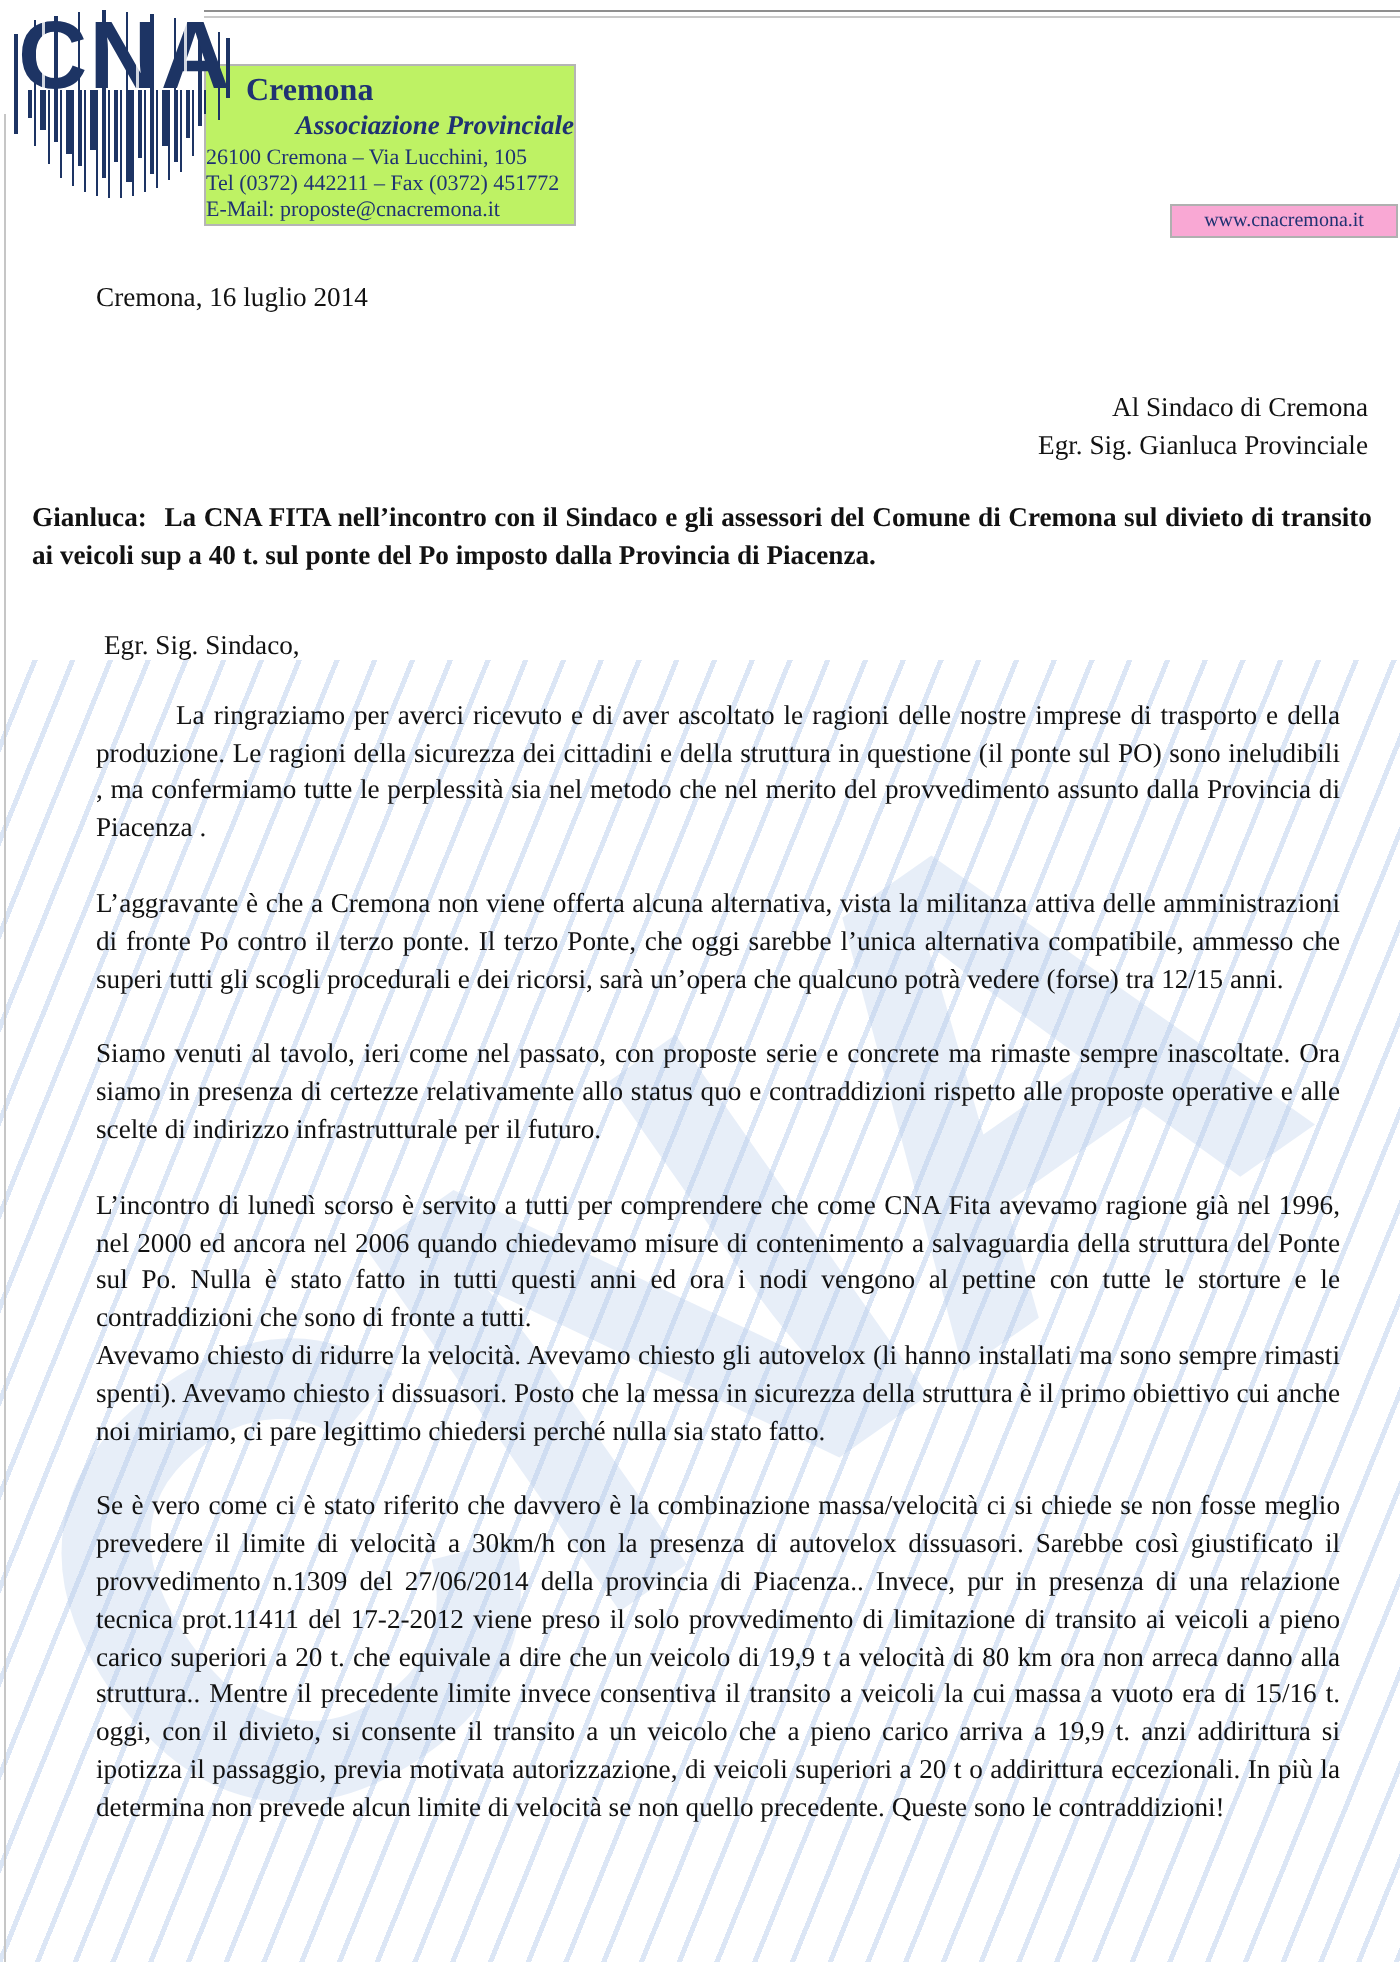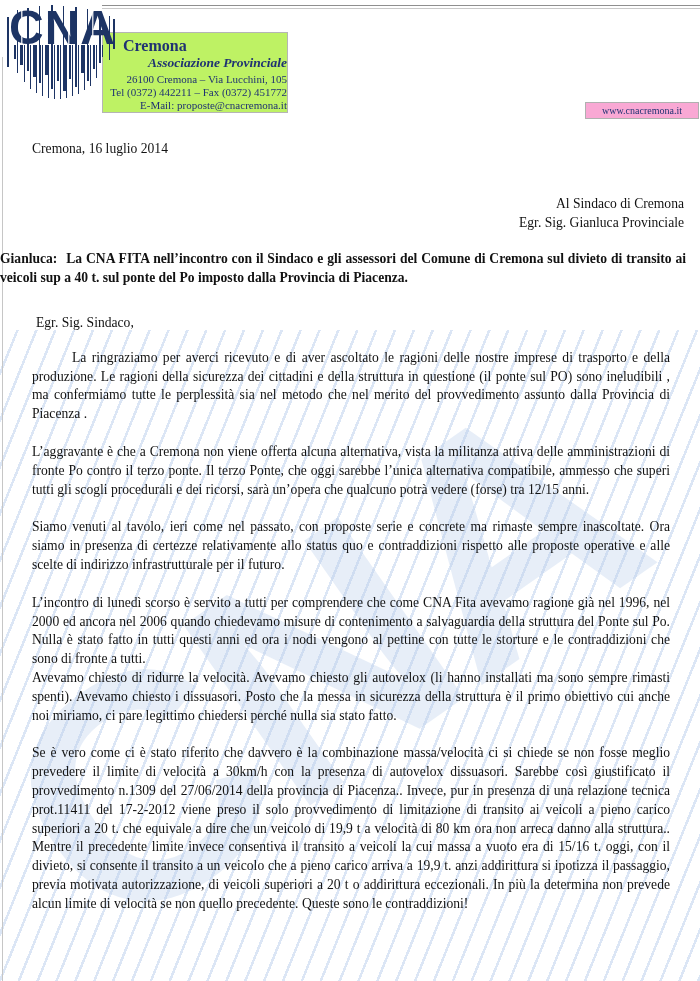--- a/index.html
+++ b/index.html
@@ -29,31 +29,31 @@
   .left-rule{
     position:absolute;left:2px;top:57px;bottom:0;width:1px;background:#c6c6c6;z-index:2;
   }
   .logo{position:absolute;left:6px;top:3px;z-index:3;}
   .org-box{
     position:absolute;left:102px;top:32px;width:184px;height:79px;z-index:2;
     border:1px solid #b5b5b5;background:#bef264;color:#1f3272;
   }
   .org-name{margin:4px 0 0 20px;font-size:16px;font-weight:bold;line-height:18px;}
   .org-sub{margin:0 0 3px 16px;font-size:13.5px;font-weight:bold;font-style:italic;line-height:15px;text-align:right;}
-  .org-line{text-align:right;font-size:11px;line-height:13px;}
+  .org-line{text-align:left;font-size:11px;line-height:13px;}
   .org-line a{color:#1f3272;text-decoration:none;}
   .site-box{
     position:absolute;right:1px;top:102px;width:112px;height:15px;z-index:2;
     border:1px solid #b0b0b0;background:#f9a8d4;
     display:flex;align-items:center;justify-content:center;
   }
   .site-box a{font-size:10px;color:#1f3272;text-decoration:none;}
   
   .letter{
-    position:absolute;left:32px;right:30px;top:140px;z-index:2;
+    position:absolute;left:48px;right:30px;top:140px;z-index:2;
     font-size:13.6px;line-height:18.8px;
   }
   .letter p{margin:0;}
   .dateline{text-align:left;}
   .recipient{margin:36px -14px 0 0 !important;text-align:right;}
   .subject{
     margin:18px -16px 0 -32px !important;font-weight:bold;text-align:justify;
   }
   .subject .subj-label{margin-right:5px;}
   .salutation{margin:26px 0 0 4px !important;}

